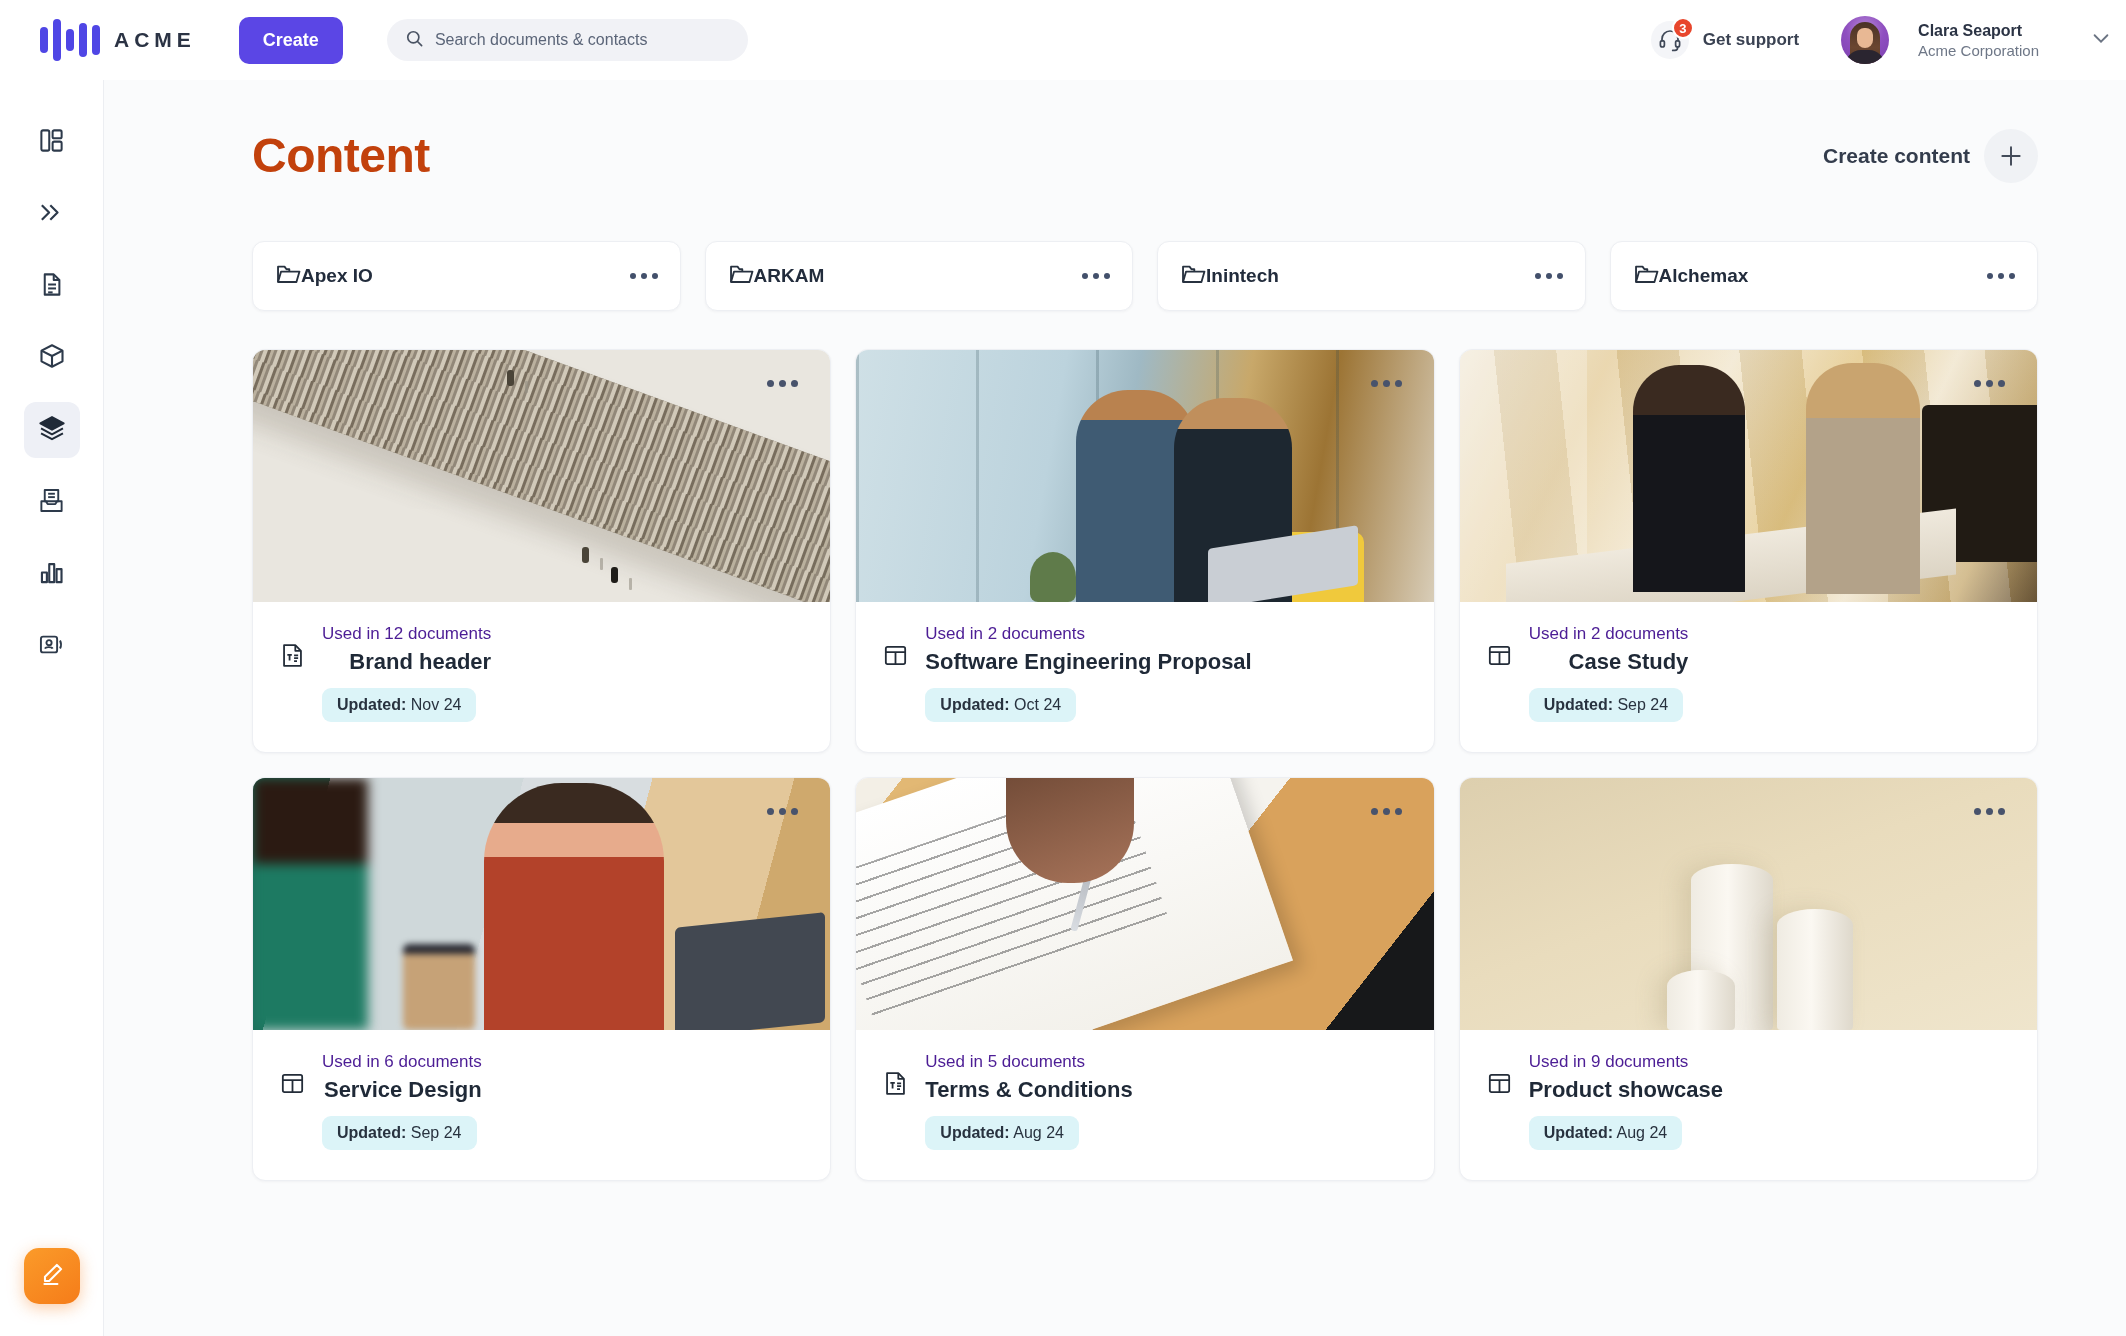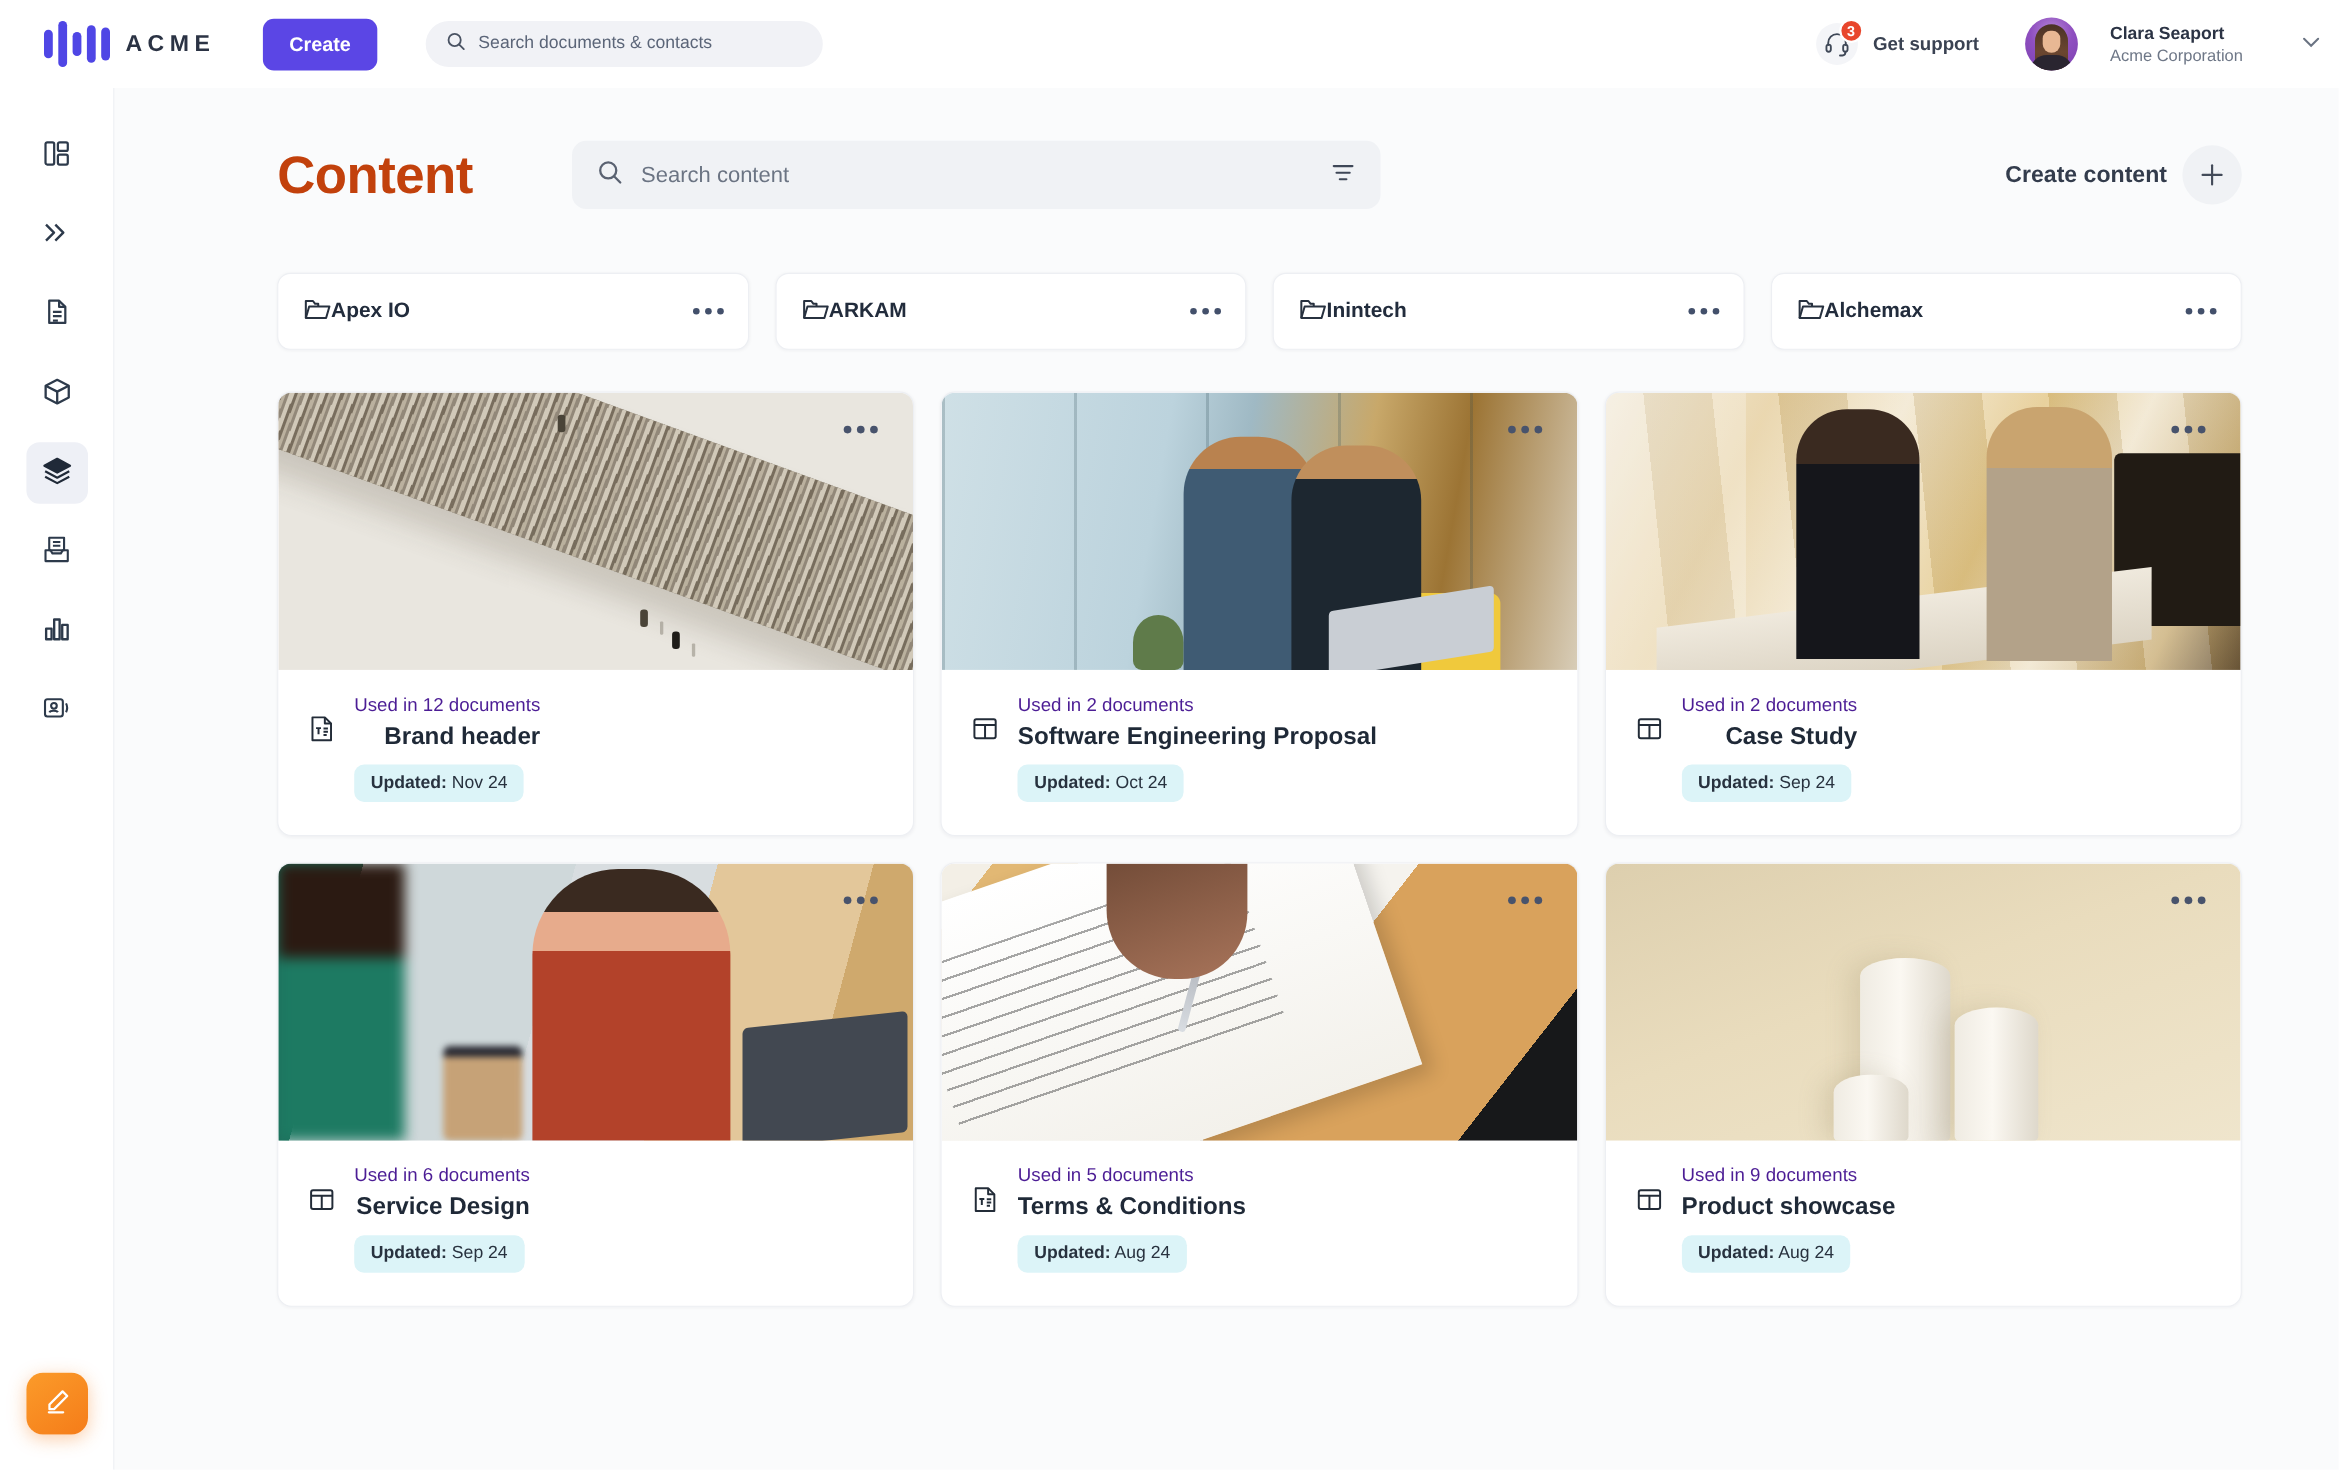--- a/index.html
+++ b/index.html
@@ -451,36 +451,20 @@
       </svg>
     </span>
   </div>
 </div>
 
 <div class="main">
 
   <div class="page-head">
     <div class="page-title">Content</div>
 
-    <div class="content-search">
-      <span>
-        <svg width="25" height="25" viewBox="0 0 24 24" fill="none" stroke="#5a6271" stroke-width="2" stroke-linecap="round">
-          <circle cx="10.5" cy="10.5" r="7"></circle>
-            <line x1="15.8" y1="15.8" x2="21" y2="21"></line>
-        </svg>
-      </span>
-      <input type="text" placeholder="Search content" style="">
-      <span>
-        <svg width="24" height="24" viewBox="0 0 24 24" fill="none" stroke="#3e4757" stroke-width="1.9" stroke-linecap="round">
-          <line x1="3.5" y1="6" x2="20.5" y2="6"></line>
-            <line x1="6" y1="12" x2="18" y2="12"></line>
-            <line x1="9" y1="18" x2="15" y2="18"></line>
-        </svg>
-      </span>
-    </div>
 
     <div class="create-content">
       <span class="cc-label">Create content</span>
       <span class="cc-plus">
         <svg width="26" height="26" viewBox="0 0 24 24" fill="none" stroke="#434b59" stroke-width="1.8" stroke-linecap="round">
           <line x1="12" y1="4" x2="12" y2="20"></line>
             <line x1="4" y1="12" x2="20" y2="12"></line>
         </svg>
       </span>
     </div>

